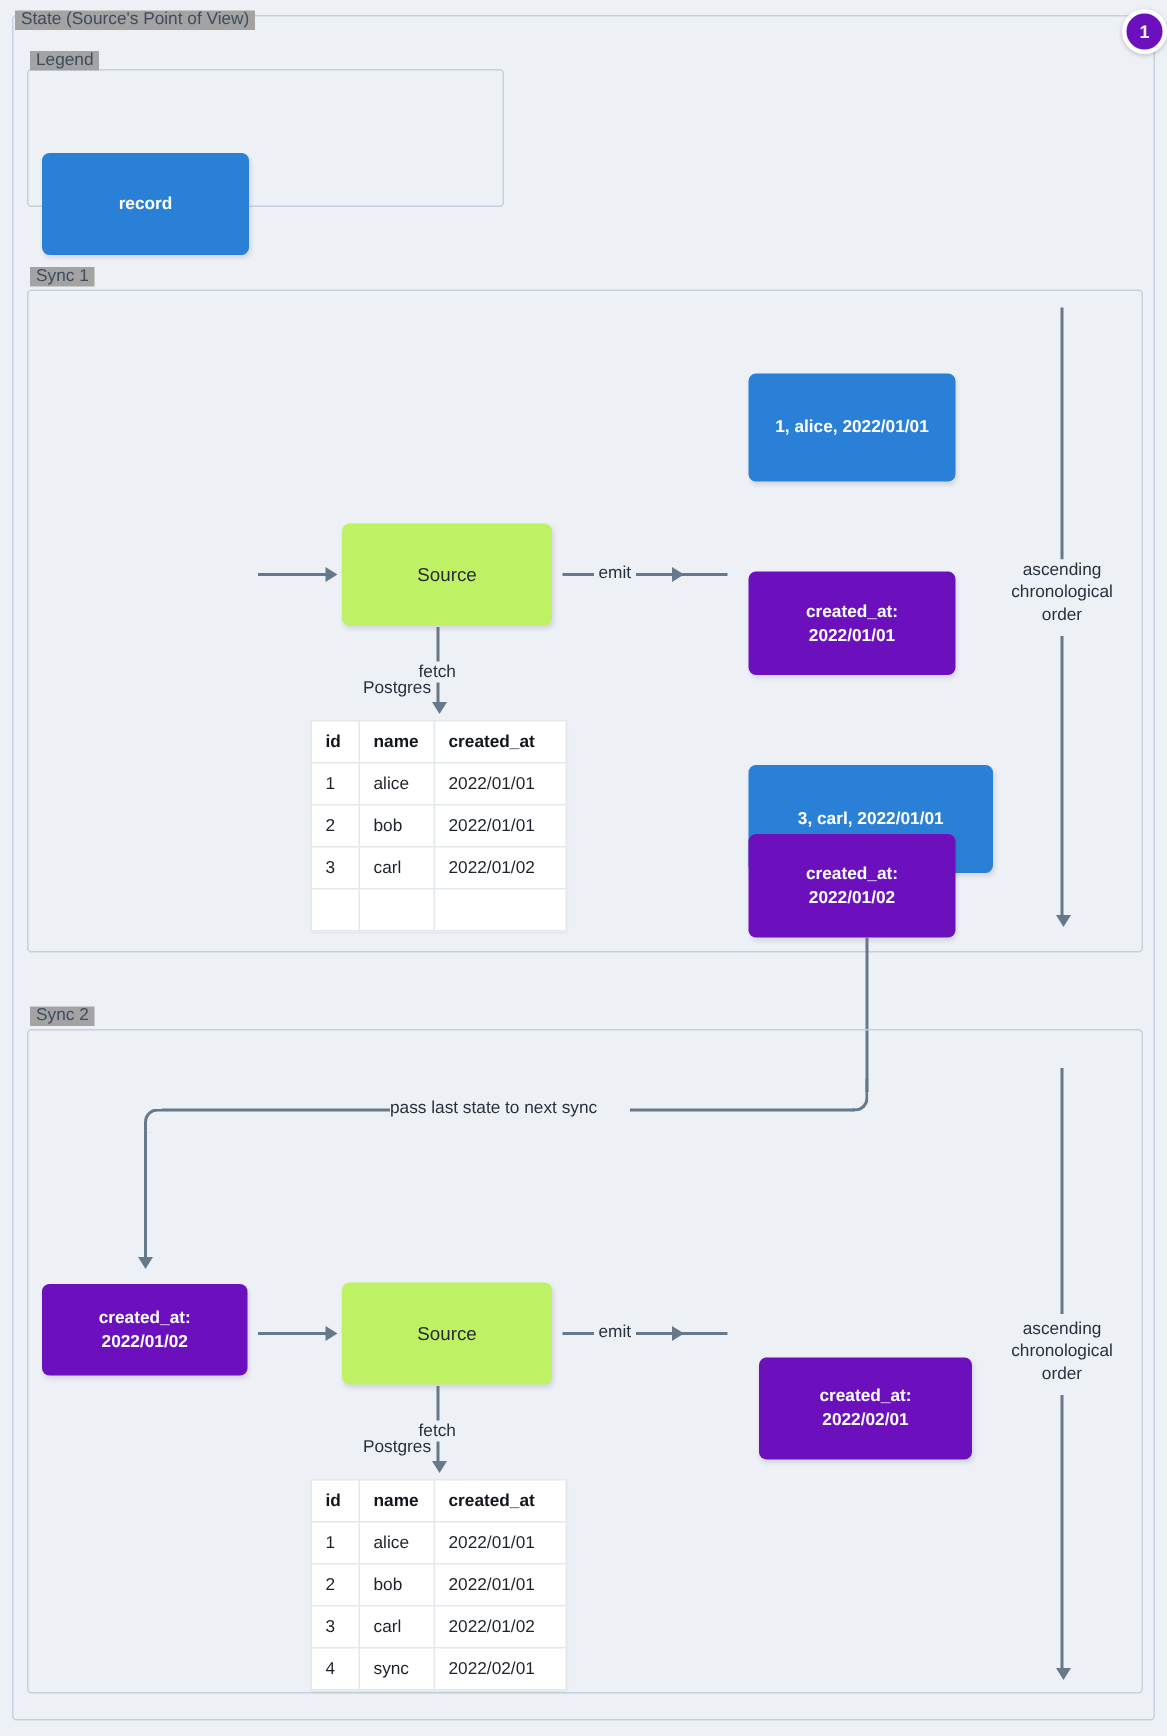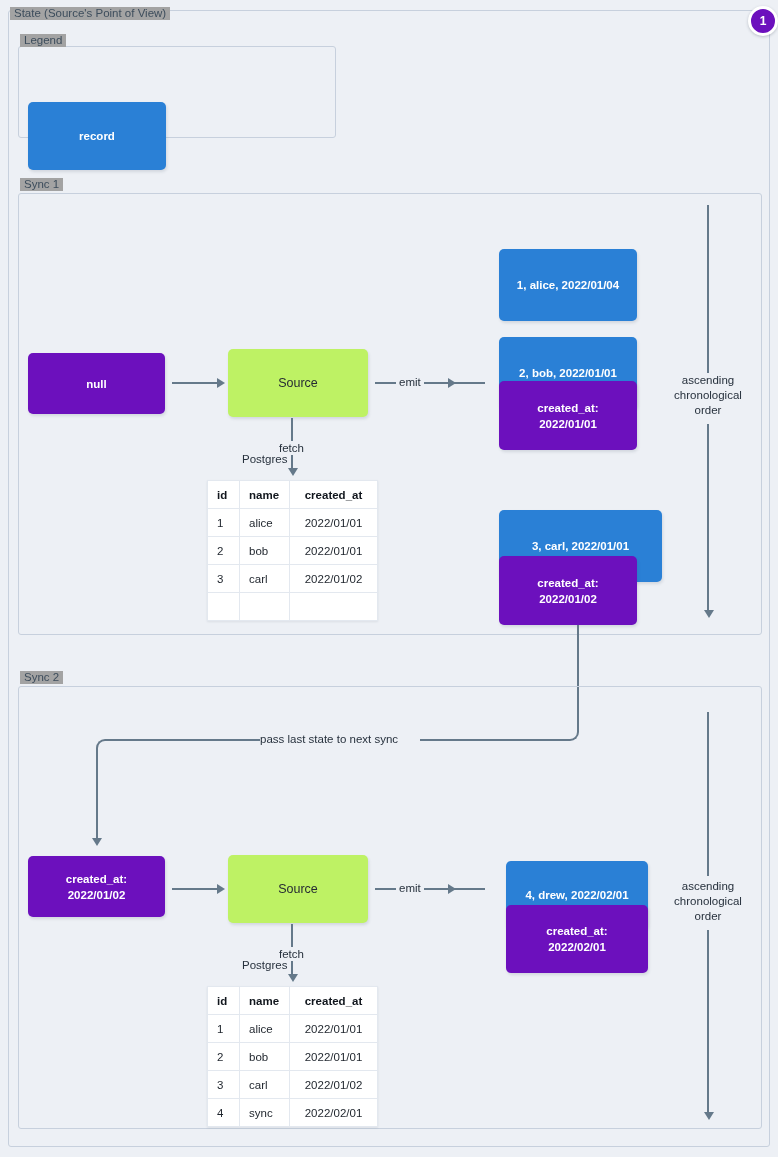--- a/index.html
+++ b/index.html
@@ -151,21 +151,21 @@
     height: 28px;
     padding: 0 9px;
     text-align: left;
     font-weight: normal;
     white-space: nowrap;
     box-sizing: border-box;
   }
   table.pgtable th { font-weight: bold; color: #11161d; }
   table.pgtable td.col-id, table.pgtable th.col-id { width: 32px; text-align: left; }
   table.pgtable td.col-name, table.pgtable th.col-name { width: 50px; }
-  table.pgtable td.col-date, table.pgtable th.col-date { width: 88px; text-align: center; }
+  table.pgtable td.col-date, table.pgtable th.col-date { width: 88px; }
 
   
   .badge {
     position: absolute;
     width: 30px; height: 30px;
     border-radius: 50%;
     background: #6c10bd;
     color: #ffffff;
     font-size: 12px;
     font-weight: bold;
@@ -190,23 +190,20 @@
   <div class="group" style="left:18px; top:46px; width:318px; height:92px;"></div>
   <div class="group-label" style="left:20px; top:34px;">Legend</div>
 
   <div class="node record" style="left:28px; top:58px; width:138px; height:68px;">
     <span>record</span>
   </div>
 
   <div class="group" style="left:18px; top:193px; width:744px; height:442px;"></div>
   <div class="group-label" style="left:20px; top:178px;">Sync 1</div>
 
-  <div class="node state" style="left:28px; top:353px; width:137px; height:61px;">
-    <span class="multi">null</span>
-  </div>
 
   <div class="hline" style="left:172px; top:382px; width:46px;"></div>
   <div class="arrow-right" style="left:217px; top:378px;"></div>
 
   <div class="node plain" style="left:228px; top:349px; width:140px; height:68px;">
     <span>Source</span>
   </div>
 
   <div class="vline" style="left:291px; top:418px; height:52px;"></div>
   <div class="arrow-down" style="left:288px; top:468px;"></div>
@@ -243,24 +240,21 @@
         <td class="col-date"></td>
       </tr>
     </tbody>
   </table>
 
   <div class="hline" style="left:375px; top:382px; width:110px;"></div>
   <div class="arrow-right" style="left:448px; top:378px;"></div>
   <div class="edge-label" style="left:396px; top:375px;">emit</div>
 
   <div class="node record" style="left:499px; top:205px; width:138px; height:72px;">
-    <span class="multi">1, alice, 2022/01/04</span>
-  </div>
-  <div class="node record" style="left:499px; top:293px; width:138px; height:72px;">
-    <span class="multi">2, bob, 2022/01/01</span>
+    <span class="multi">1, alice, 2022/01/01</span>
   </div>
   <div class="node state" style="left:499px; top:381px; width:138px; height:69px;">
     <span class="multi">created_at:
 2022/01/01</span>
   </div>
   <div class="node record" style="left:499px; top:466px; width:163px; height:72px;">
     <span class="multi">3, carl, 2022/01/01</span>
   </div>
   <div class="node state" style="left:499px; top:556px; width:138px; height:69px;">
     <span class="multi">created_at:
@@ -338,23 +332,20 @@
         <td class="col-name">sync</td>
         <td class="col-date">2022/02/01</td>
       </tr>
     </tbody>
   </table>
 
   <div class="hline" style="left:375px; top:888px; width:110px;"></div>
   <div class="arrow-right" style="left:448px; top:884px;"></div>
   <div class="edge-label" style="left:396px; top:881px;">emit</div>
 
-  <div class="node record" style="left:506px; top:817px; width:142px; height:68px;">
-    <span class="multi">4, drew, 2022/02/01</span>
-  </div>
   <div class="node state" style="left:506px; top:905px; width:142px; height:68px;">
     <span class="multi">created_at:
 2022/02/01</span>
   </div>
 
   <div class="vline" style="left:707px; top:712px; height:164px;"></div>
   <div class="side-label" style="left:663px; top:879px; width:90px;">ascending
 chronological
 order</div>
   <div class="vline" style="left:707px; top:930px; height:184px;"></div>

